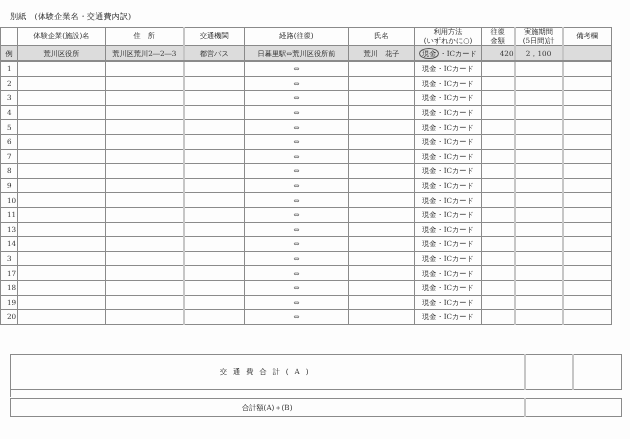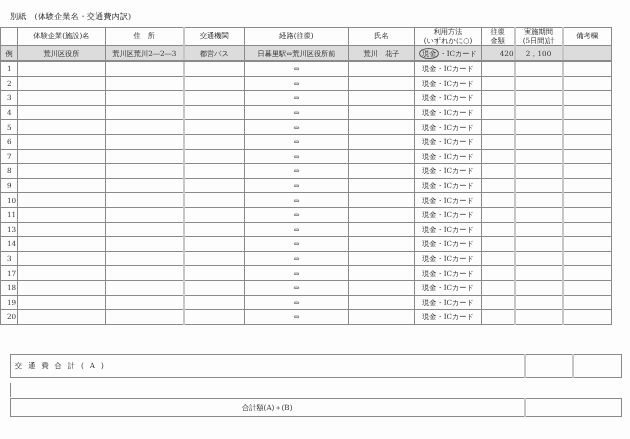--- a/index.html
+++ b/index.html
@@ -8,21 +8,21 @@
   .title { position:absolute; left:10px; top:11px; font-size:8px; letter-spacing:0.2px; }
   table.main { position:absolute; left:0; top:27px; border-collapse:collapse; table-layout:fixed; width:611px; }
   table.main td { border:1px solid #8a8a8a; font-size:7.2px; text-align:center; padding:0; height:13.6px; line-height:13px; overflow:hidden; white-space:nowrap; }
   table.main tr.head td { height:17px; line-height:8.5px; }
   table.main tr.example td { background:#dcdcdc; border-bottom:2px solid #8a8a8a; height:14px; }
   table.main td.lg { border-left:2px solid #c6c6c6; }
   table.main td.num { text-align:left; padding-left:6px; }
   table.main td.right { text-align:right; }
   .circ { border:1px solid #555; border-radius:50%; padding:0 2px; }
   table.sum { position:absolute; left:10px; top:354px; border-collapse:collapse; table-layout:fixed; width:611px; }
-  table.sum td { border:1px solid #8a8a8a; font-size:7.2px; height:13.5px; padding:4px; line-height:13px; }
+  table.sum td { border:1px solid #8a8a8a; font-size:7.2px; text-align:center; height:13.5px; padding:10px; line-height:13px; }
   table.sum td.lg { border-left:2px solid #c6c6c6; }
   .spaced { letter-spacing:6px; }
   .blankrow { position:absolute; left:10px; top:383px; width:610px; height:14px; border-left:1px solid #8a8a8a; }
   table.total { position:absolute; left:10px; top:398px; border-collapse:collapse; table-layout:fixed; width:611px; }
   table.total td { border:1px solid #8a8a8a; font-size:7.2px; text-align:center; height:17px; padding:0; }
   table.total td.lg { border-left:2px solid #c6c6c6; }
 </style>
 </head>
 <body>
 

